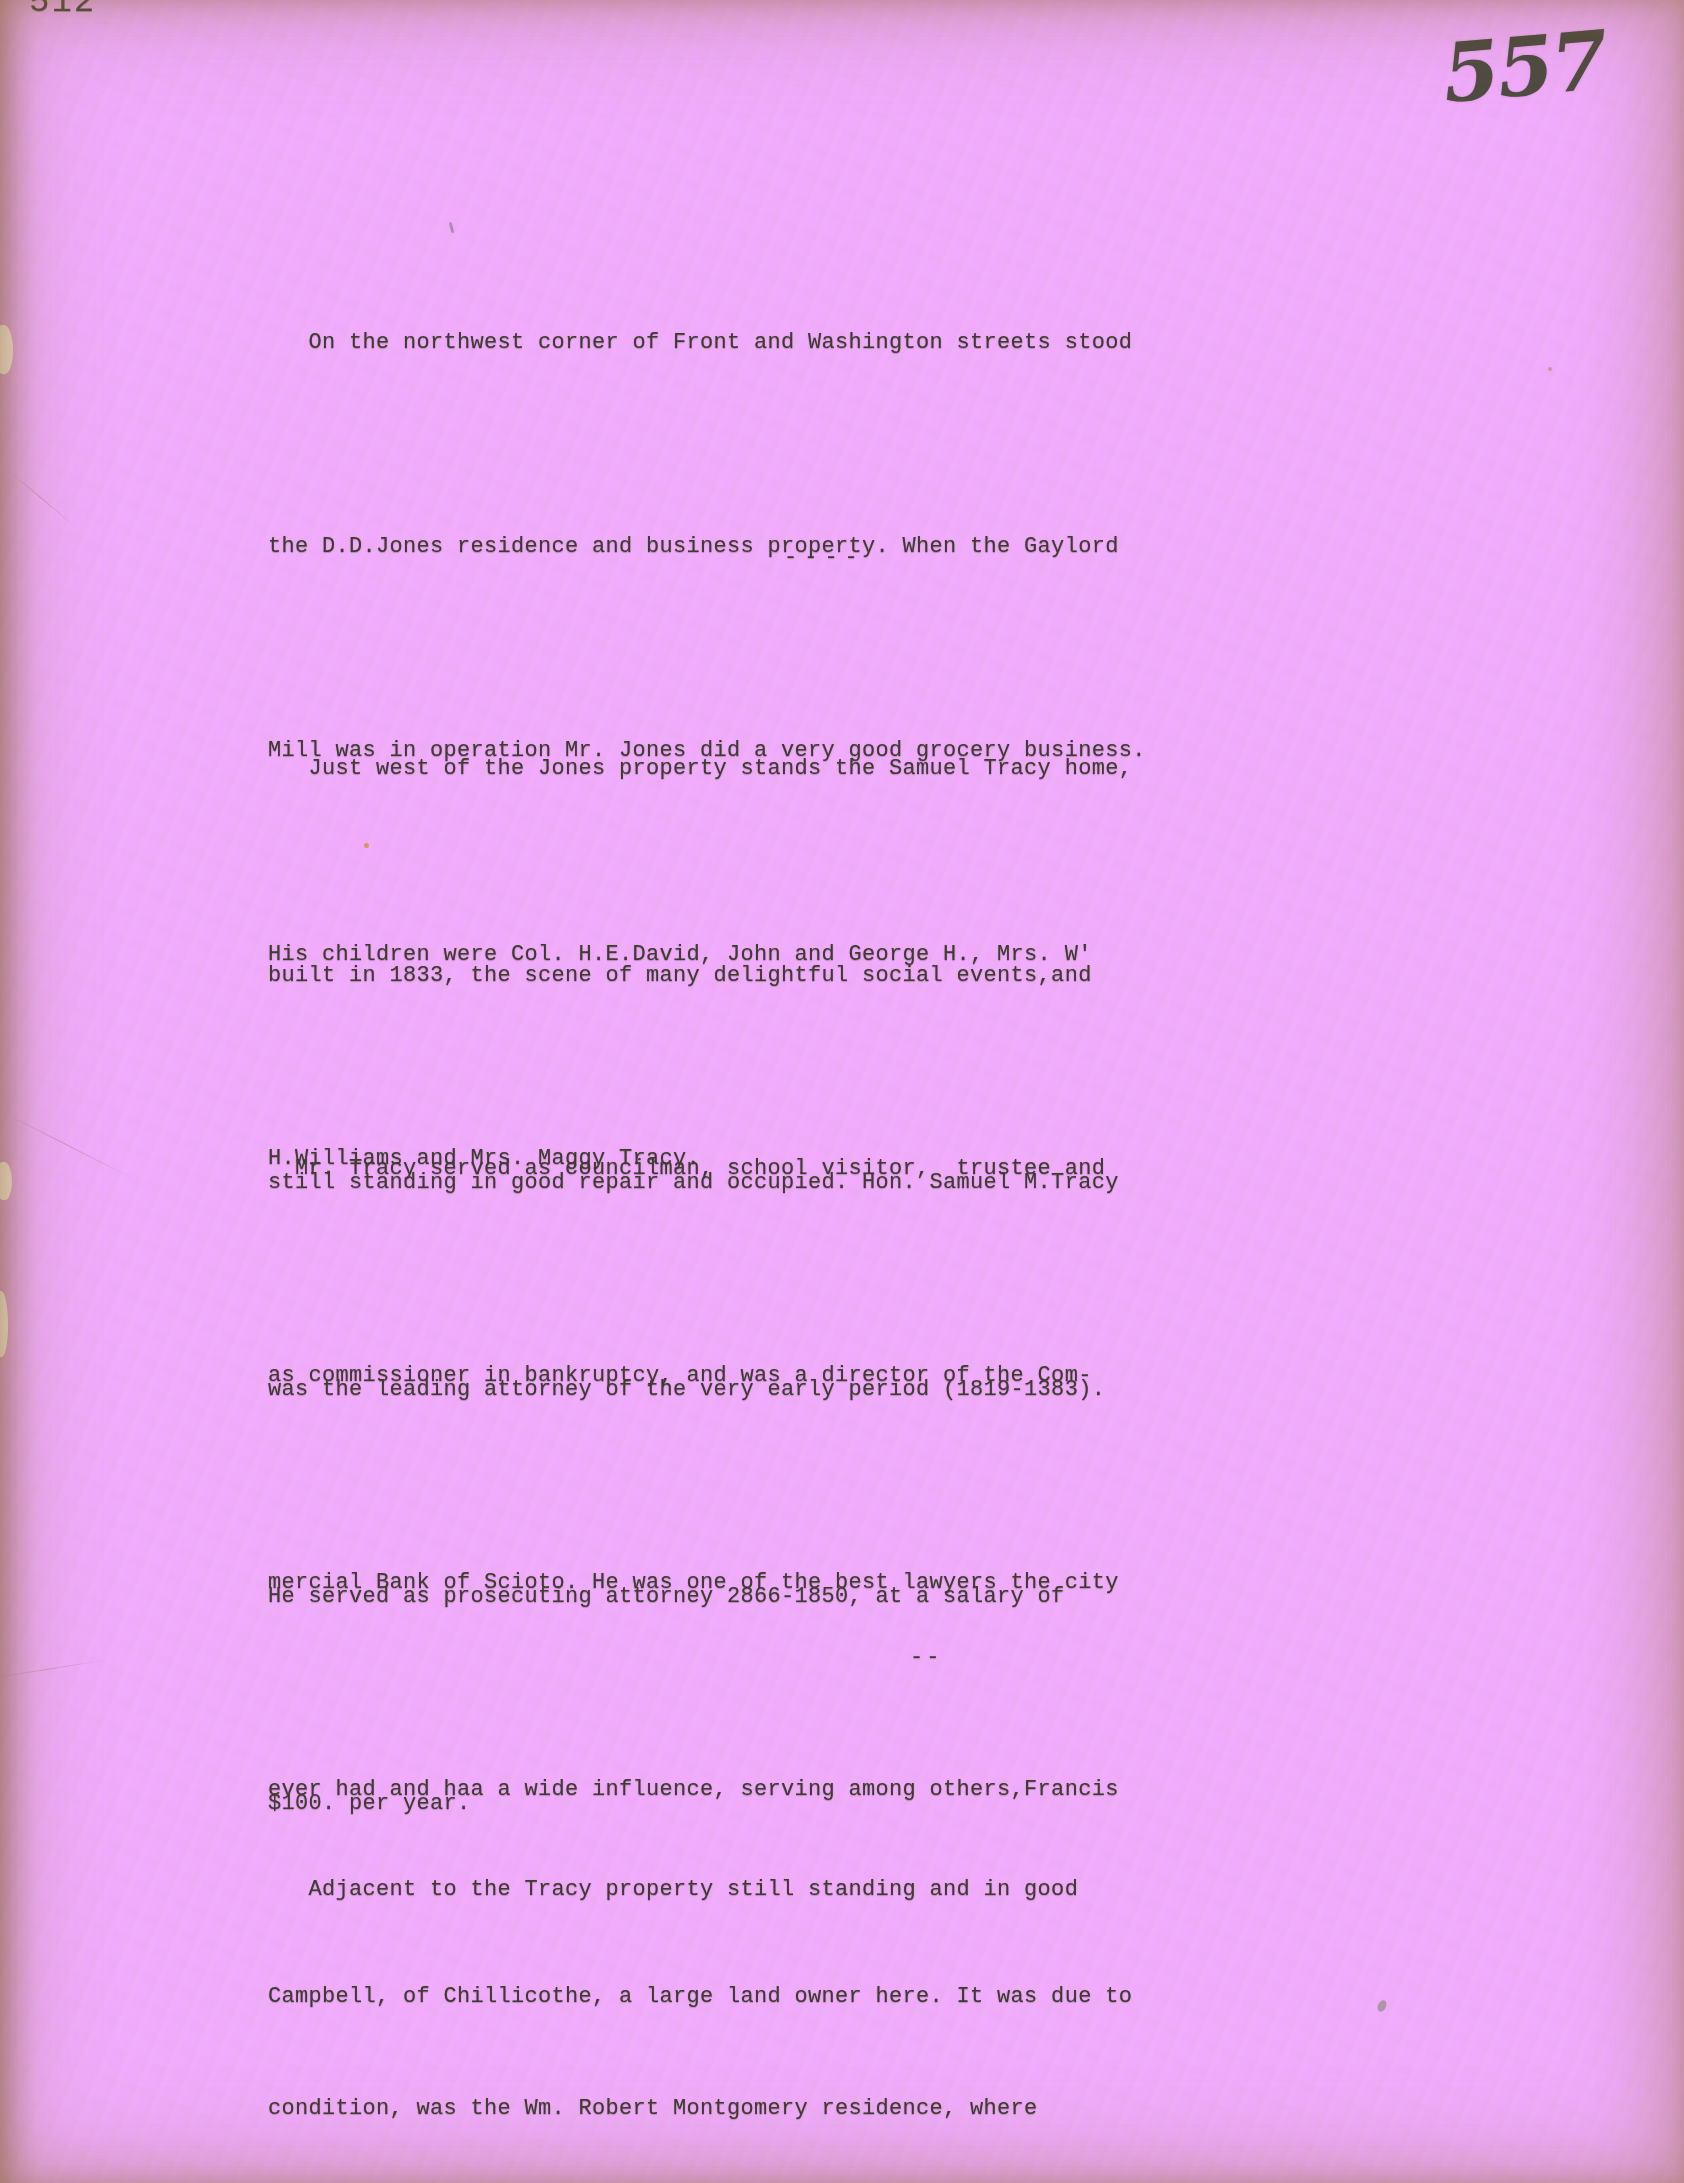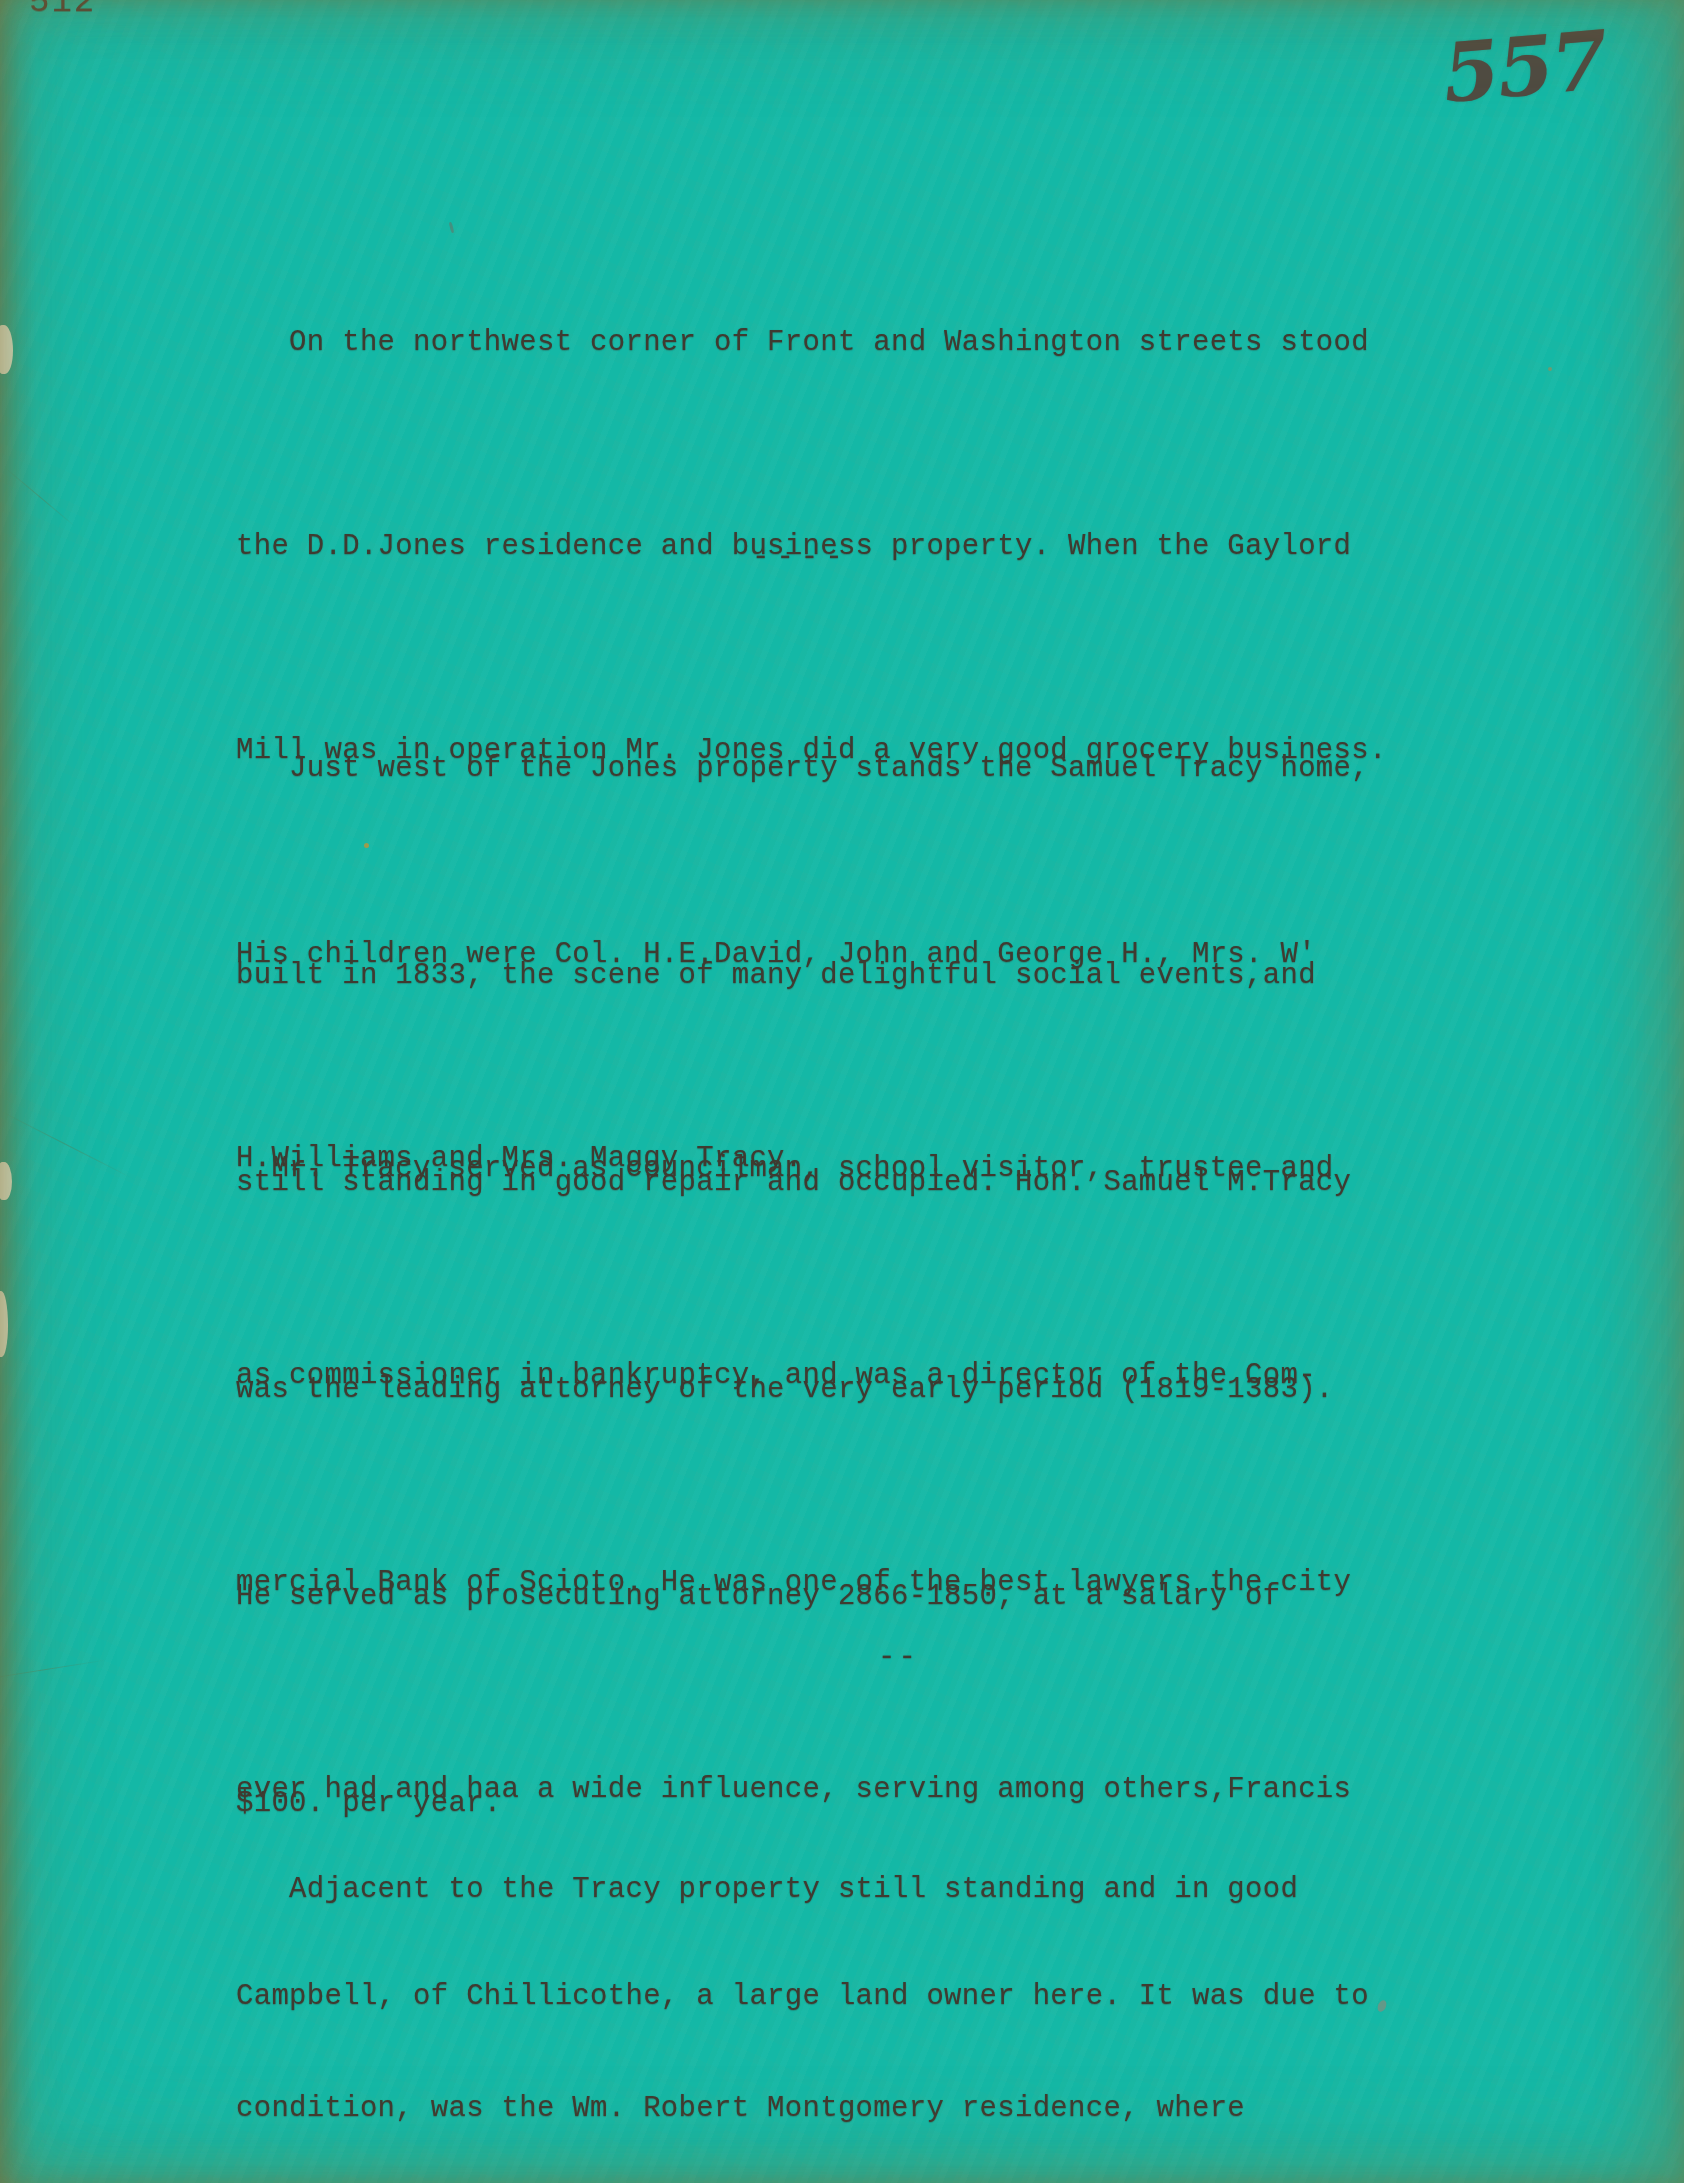--- a/index.html
+++ b/index.html
@@ -4,21 +4,21 @@
 <style>
   html,body{margin:0;padding:0;background:#b9a87d;}
   .page{
     position:relative;
     width:1684px;height:2183px;
     overflow:hidden;
     background:
       radial-gradient(ellipse 1116px 812px at 46% 28%, rgba(250,243,214,0.45), rgba(250,243,214,0) 65%),
       radial-gradient(ellipse 913px 710px at 60% 80%, rgba(222,198,140,0.25), rgba(222,198,140,0) 70%),
       linear-gradient(180deg,#ead faf 0%,#e9dcab 0%,#e7d8a4 55%,#e4d49e 100%);
-    background-color:#14b8a6;
+    background-color:#f0abfc;
     font-family:"Liberation Mono","DejaVu Sans Mono",monospace;
   }
   .vignette{
     position:absolute;inset:0;pointer-events:none;
     box-shadow:
       inset 0 0 112px rgba(146,110,48,0.30),
       inset 0 0 18px rgba(128,92,36,0.22),
       inset -30px 0 61px rgba(146,110,48,0.18),
       inset 20px 0 46px rgba(146,110,48,0.16);
   }
@@ -42,24 +42,25 @@
   .crease.k3{left:-5px;top:497px;width:91px;transform:rotate(40deg);}
   .speck{position:absolute;border-radius:50%;pointer-events:none;}
   .speck.s1{left:1378px;top:2000px;width:8px;height:12px;background:#8d897a;opacity:.65;transform:rotate(25deg);}
   .speck.s2{left:364px;top:843px;width:5px;height:5px;background:#c9912f;opacity:.75;}
   .speck.s3{left:450px;top:222px;width:3px;height:11px;background:#6f6a5c;opacity:.5;transform:rotate(-15deg);border-radius:40%;}
   .speck.s4{left:1548px;top:367px;width:4px;height:4px;background:#b08548;opacity:.55;}
 
   .typed{
     position:absolute;
     color:#3f3b31;
-    font-size:29px;
+    font-size:22px;
     letter-spacing:0.3px;
     white-space:pre;
     text-shadow:0 1px 1px rgba(63,59,49,0.30), 0 0 1px rgba(63,59,49,0.28);
+    margin-left:32px;
   }
   .para{left:236px;}
   .p1{top:173px;line-height:68px;}
   .p2{top:596px;line-height:69px;}
   .p3{top:996px;line-height:69px;}
   .p4{top:1707px;line-height:73px;}
   .sep1{left:752px;top:524px;line-height:68px;letter-spacing:7px;}
   .sep2{left:878px;top:1624px;line-height:68px;letter-spacing:3px;}
 
   .corner-num{

